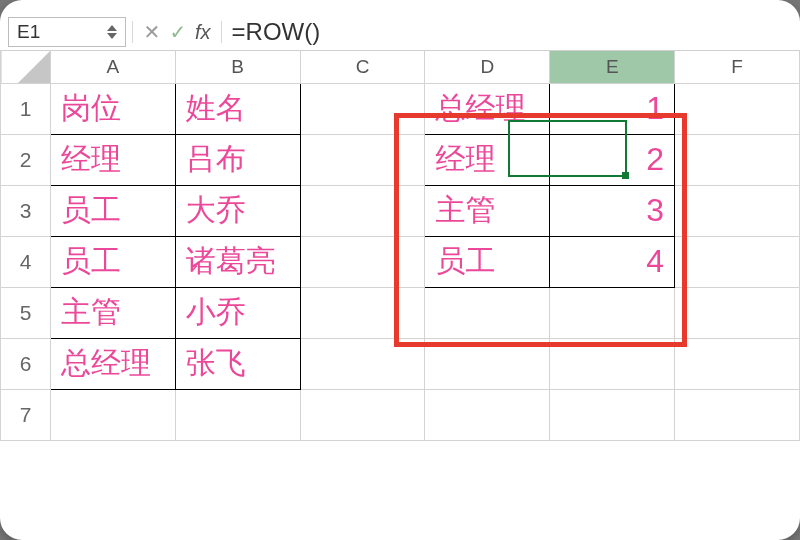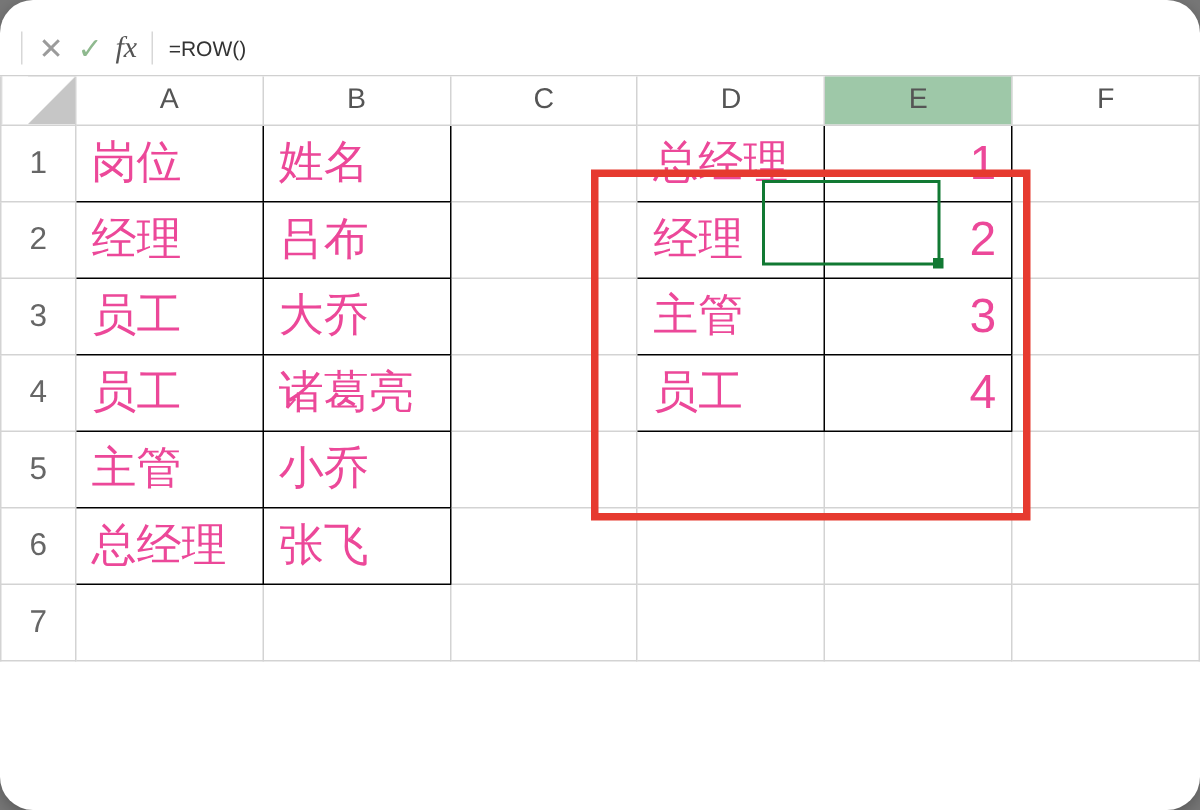--- a/index.html
+++ b/index.html
@@ -12,23 +12,23 @@
         border-bottom:1px solid #d0d0d0;font-size:19px;color:#333}
   .namebox{width:100px;height:28px;border:1px solid #bdbdbd;display:flex;align-items:center;
            padding:0 8px;background:#fff}
   .namebox span{flex:1}
   .stepper{display:flex;flex-direction:column;margin-left:4px}
   .stepper div{width:0;height:0;border-left:5px solid transparent;border-right:5px solid transparent}
   .step-up{border-bottom:6px solid #666;margin-bottom:2px}
   .step-down{border-top:6px solid #666}
   .fbtn{width:26px;text-align:center;color:#9b9b9b;font-size:20px}
   .fbtn.ok{color:#8fb98f}
-  .fx{font-style:italic;font-family:Liberation Serif, serif;color:#555;font-size:20px;margin:0 4px}
+  .fx{font-style:italic;font-family:Liberation Sans, sans-serif;color:#555;font-size:20px;margin:0 4px}
   .divider{width:1px;height:22px;background:#d7d7d7;margin:0 6px}
-  .formula{flex:1;font-size:14px;color:#333;padding-left:4px}
+  .formula{flex:1;font-size:24px;color:#333;padding-left:4px}
 
   
   .sheet{position:relative}
   table{border-collapse:collapse;table-layout:fixed;width:100%}
   td,th{border:1px solid #d3d3d3;height:51px;box-sizing:border-box;padding:0}
   thead th{height:32px;background:#fff;color:#555;font-weight:normal;font-size:19px;border-top:none}
   thead th.selcol{background:#9ec8a8}
   tbody th{width:46px;background:#fff;color:#666;font-weight:normal;font-size:21px}
   .corner{background:linear-gradient(135deg,#fff 60%,#c6c6c6 60%)}
   td{font-size:30px;color:#ec4899;padding:0 10px}
@@ -44,20 +44,27 @@
   
   .redbox{position:absolute;border:5px solid #e63a2f;pointer-events:none}
 </style>
 </head>
 <body>
 
 <div class="frame">
  <div class="inner">
 
   <div class="fbar">
+    <div class="namebox">
+      <span>E1</span>
+      <div class="stepper">
+        <div class="step-up"></div>
+        <div class="step-down"></div>
+      </div>
+    </div>
     <div class="divider"></div>
     <div class="fbtn">✕</div>
     <div class="fbtn ok">✓</div>
     <div class="fx">fx</div>
     <div class="divider"></div>
     <div class="formula">=ROW()</div>
   </div>
 
   <div class="sheet">
    <table>

